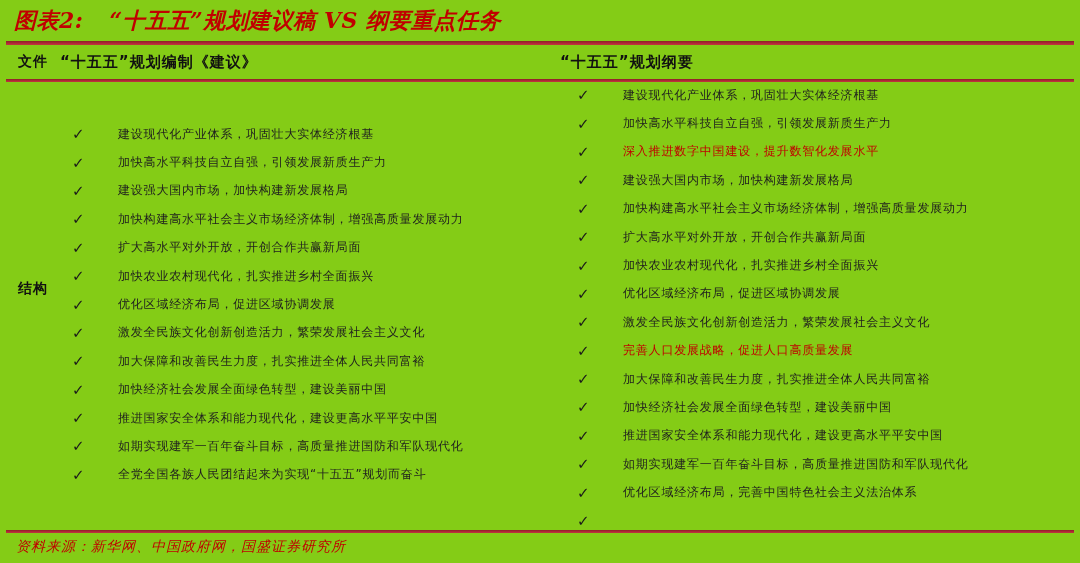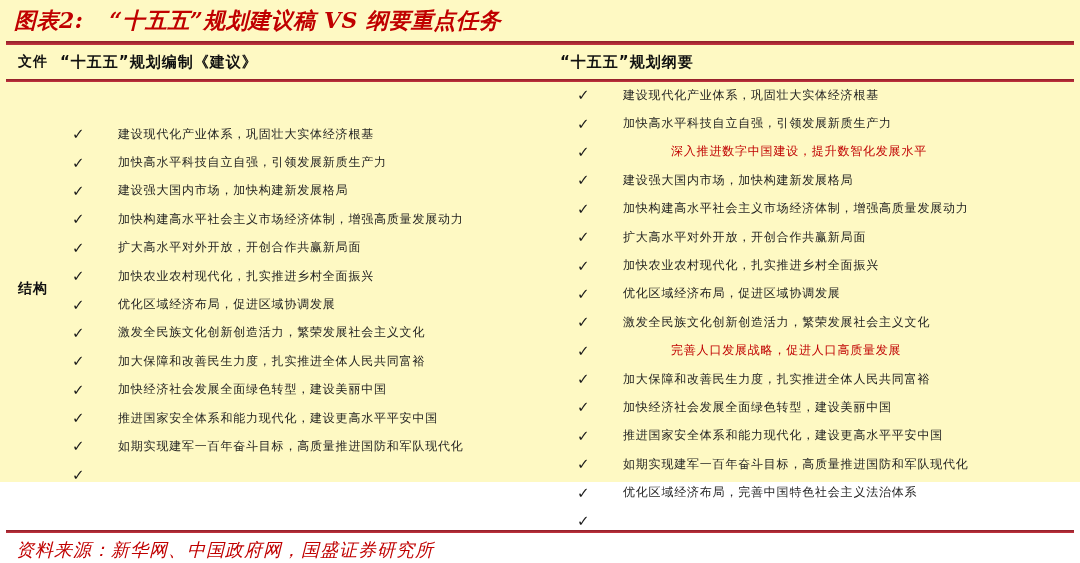--- a/index.html
+++ b/index.html
@@ -4,22 +4,22 @@
 <style>
   html, body {
     margin: 0; padding: 0;
     background: #ffffff;
     width: 1080px; height: 563px;
     overflow: hidden;
     font-family: "DejaVu Sans", sans-serif;
   }
   .page {
     position: relative;
-    width: 1080px; height: 482px;
-    background: #fef9c3;
+    width: 1080px; height: 563px;
+    background: #84cc16;
   }
   .title {
     position: absolute;
     left: 14px; top: 6px;
     font-family: "DejaVu Serif", serif;
     font-style: italic;
     font-weight: bold;
     font-size: 22px;
     color: #c00000;
     white-space: nowrap;
@@ -71,27 +71,27 @@
     flex: 0 0 46px;
     font-size: 15px;
     color: #1a1a1a;
     font-weight: bold;
   }
   .txt {
     font-size: 12px;
     color: #1f1f1f;
     letter-spacing: 0.8px;
   }
-  .txt[data-color="red"] { color: #c00000; margin-left: 48px; }
+  .txt[data-color="red"] { color: #c00000; }
   .source {
     position: absolute;
     left: 16px; top: 538px;
     font-family: Liberation Serif, serif;
     font-style: italic;
-    font-size: 18px;
+    font-size: 14px;
     color: #c00000;
     letter-spacing: 1px;
   }
 </style>
 </head>
 <body>
 
 <div class="page">
 
   <div class="title">
@@ -152,20 +152,21 @@
     <div class="item">
         <span class="chk">✓</span>
         <span class="txt" data-color="black">推进国家安全体系和能力现代化，建设更高水平平安中国</span>
       </div>
     <div class="item">
         <span class="chk">✓</span>
         <span class="txt" data-color="black">如期实现建军一百年奋斗目标，高质量推进国防和军队现代化</span>
       </div>
     <div class="item">
         <span class="chk">✓</span>
+        <span class="txt" data-color="black">全党全国各族人民团结起来为实现“十五五”规划而奋斗</span>
       </div>
   </div>
 
   <div class="items right">
     <div class="item">
         <span class="chk">✓</span>
         <span class="txt" data-color="black">建设现代化产业体系，巩固壮大实体经济根基</span>
       </div>
     <div class="item">
         <span class="chk">✓</span>

